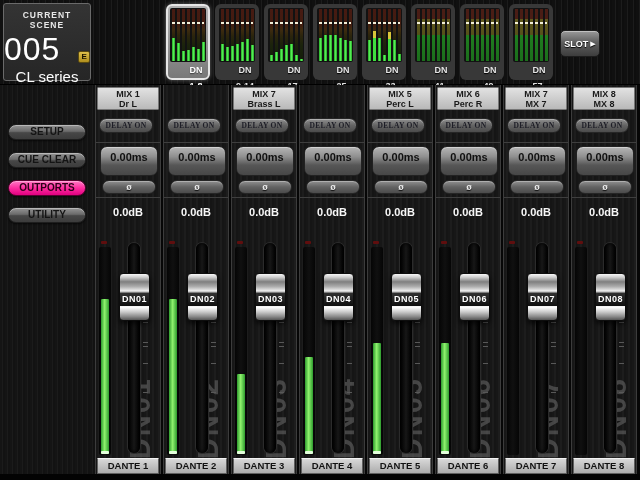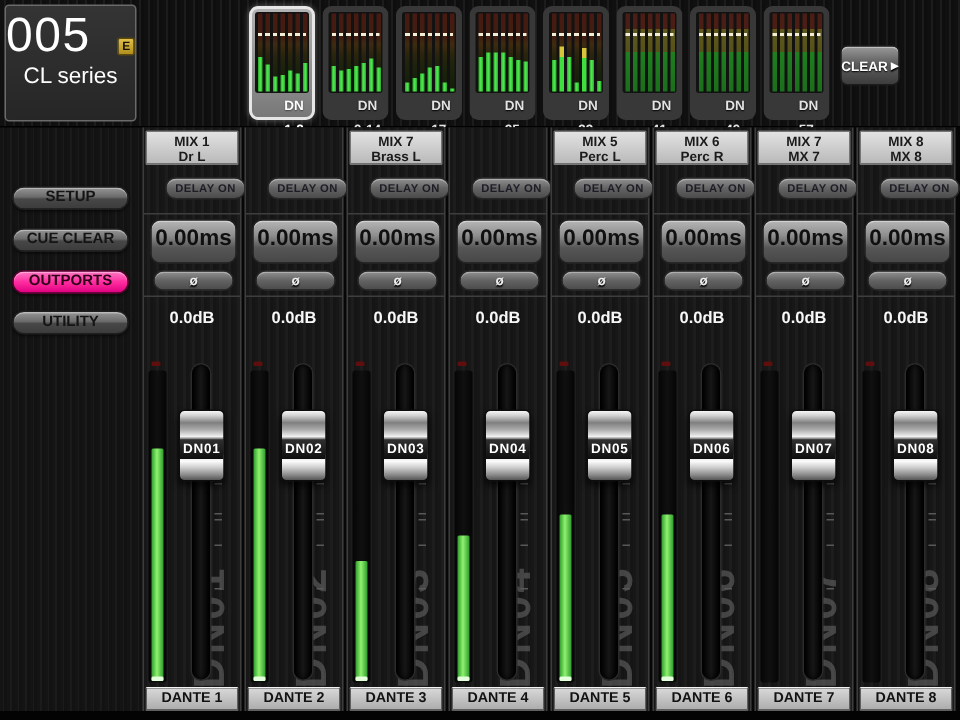--- a/index.html
+++ b/index.html
@@ -65,27 +65,27 @@
     background:#191919;
     background-image:repeating-linear-gradient(90deg,#171717 0 2px,#1d1d1d 2px 4px,#151515 4px 6px);
     border-left:1px solid #3c3c3c; border-right:1px solid #3c3c3c; }
   .ch-header { position:absolute; left:1px; right:1px; top:2px; height:23px;
     background:linear-gradient(180deg,#e2e2e2,#b9b9b9); border:1px solid #767676; border-radius:1px;
     text-align:center; padding-top:1px; }
   .ch-header div { font-size:9px; font-weight:bold; color:#1a1a1a; line-height:10px; }
   .pill { position:absolute; border-radius:8px;
     background:linear-gradient(180deg,#919191,#636363 50%,#4b4b4b); border:1px solid #262626;
     box-shadow:inset 0 1px 0 rgba(255,255,255,.3); text-align:center; cursor:pointer; }
-  .delay-btn { left:14px; top:33px; width:54px; height:15px; font-size:7.5px; font-weight:bold;
-    color:#1d1d26; line-height:13px; letter-spacing:.3px; }
+  .delay-btn { left:3px; top:33px; width:54px; height:15px; font-size:7.5px; font-weight:bold;
+    color:#1d1d26; line-height:13px; letter-spacing:.3px;font-family:Liberation Serif, serif; }
   .sep { position:absolute; left:0; right:0; height:1px; background:#3e3e3e; }
   .ms-btn { position:absolute; left:4px; top:61px; width:58px; height:30px; border-radius:7px;
     background:linear-gradient(180deg,#b6b6b6,#8f8f8f 35%,#565656 65%,#474747); border:1px solid #222;
     box-shadow:inset 0 1px 0 rgba(255,255,255,.4); text-align:center; cursor:pointer; }
-  .ms-btn span { display:inline-block; margin-top:3px; font-size:15px; font-weight:bold; color:#101010; }
+  .ms-btn span { display:inline-block; margin-top:3px; font-size:11px; font-weight:bold; color:#101010; }
   .phase-btn { left:6px; top:95px; width:54px; height:14px; font-size:9px; font-weight:bold;
     color:#ededed; line-height:12px; text-shadow:0 1px 1px #000; }
   .gain-label { position:absolute; left:0; right:0; top:121px; text-align:center;
     font-size:11px; font-weight:bold; color:#f7f7f7; }
   
   .clip-dot { position:absolute; left:5px; top:156px; width:6px; height:3px; background:#5f0e0e; border-radius:1px; }
   .ch-meter { position:absolute; left:3px; top:162px; width:12px; height:208px;
     background:linear-gradient(90deg,#050505,#101010 50%,#050505); border-radius:2px; }
   .ch-meter-fill { position:absolute; left:2px; width:8px; bottom:1px;
     background:linear-gradient(90deg,#2d9b2d,#90f26e 45%,#2d9b2d); border-radius:1px; }
@@ -108,20 +108,21 @@
     border-radius:1px; text-align:center; font-size:9.5px; font-weight:bold; color:#121212; line-height:14px; z-index:4; }
   .bottom-black { position:absolute; left:0; top:474px; width:640px; height:6px; background:#030303; z-index:6; }
 </style>
 </head>
 <body>
 
 <div class="app">
 
   <div class="topbar">
     <div class="scene-box">
+      <div class="scene-label">CURRENT SCENE</div>
       <div class="scene-number-row">
         <span class="scene-number">005</span>
         <span class="edit-badge">E</span>
       </div>
       <div class="scene-console">CL series</div>
     </div>
 
     <div class="tab-row" id="tab-row">
         <div class="tab selected">
           <div class="tab-meter">
@@ -293,21 +294,21 @@
             <div class="tab-bar static"></div>
             <div class="tab-bar static"></div>
             <div class="tab-bar static"></div>
             <div class="tab-dash"></div>
           </div>
           <div class="tab-label">DN 57-64</div>
         </div>
       </div>
 
     <div class="slot-btn">
-      <span>CLEAR</span>
+      <span>SLOT</span>
       <span class="slot-arrow">▶</span>
     </div>
   </div>
 
   <div class="sidebar" id="sidebar">
       <div class="side-btn" style="top: 39px;">SETUP</div>
       <div class="side-btn" style="top: 67px; text-align: center;">CUE CLEAR</div>
       <div class="side-btn active" style="top: 95px;">OUTPORTS</div>
       <div class="side-btn" style="top: 122px;">UTILITY</div>
     </div>

